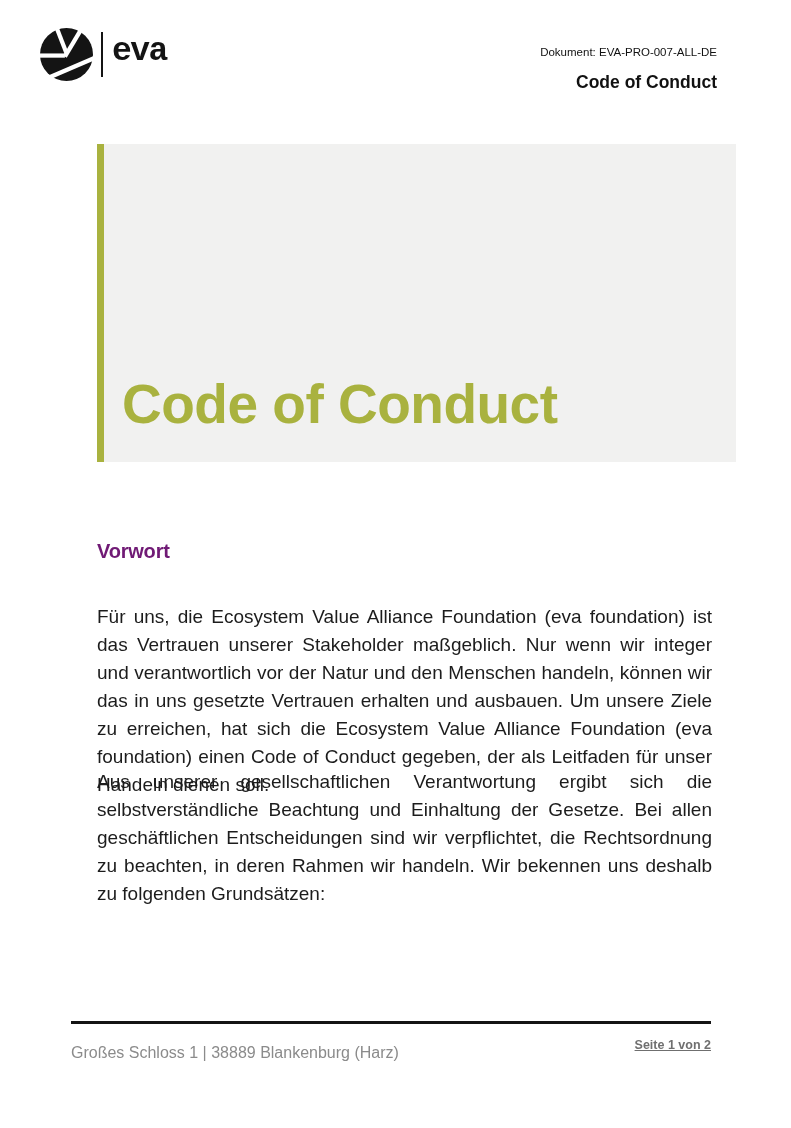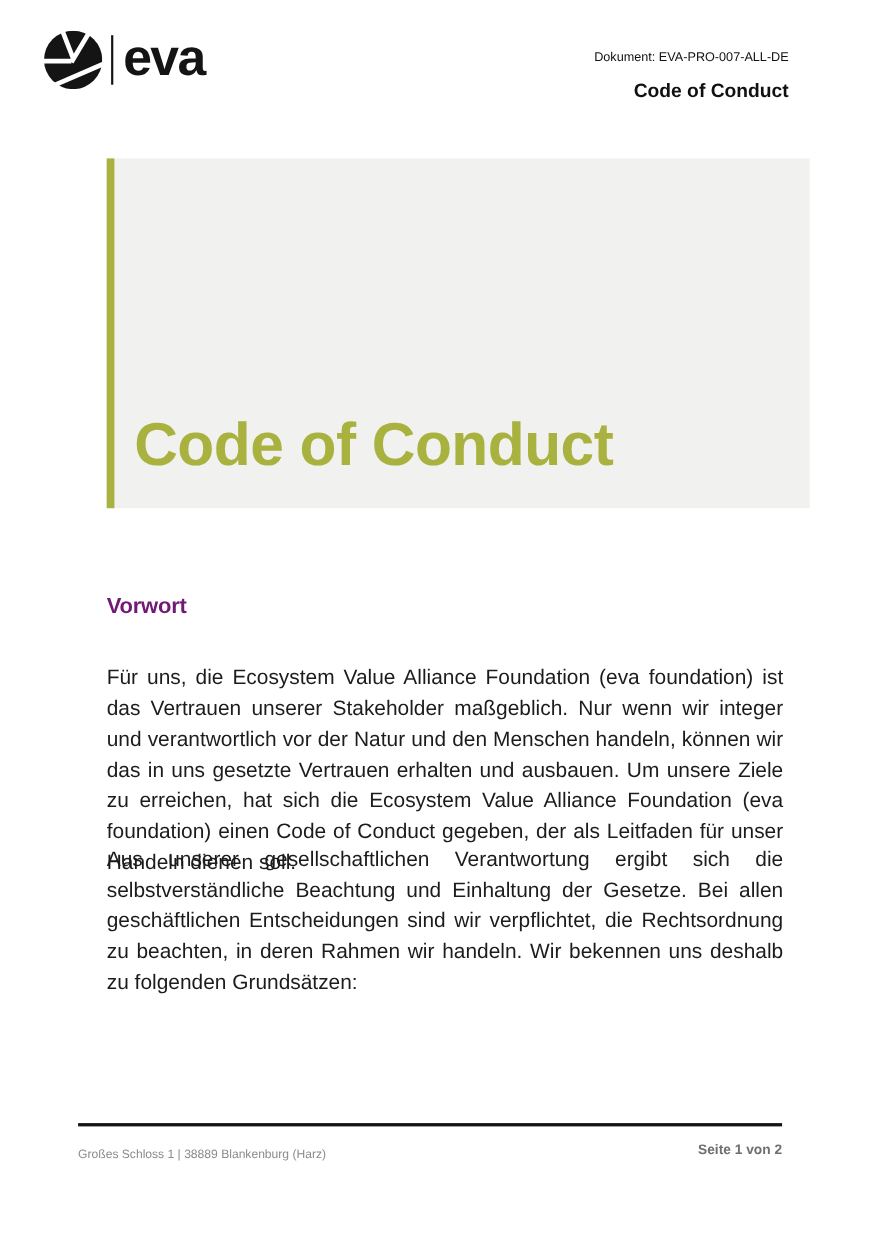--- a/index.html
+++ b/index.html
@@ -17,23 +17,24 @@
   .logo {
     position: absolute; left: 40px; top: 28px;
     display: flex; align-items: center;
   }
   .logo-mark { width: 53px; height: 53px; display: block; }
   .logo-divider {
     width: 2px; height: 45px; background: #141414;
     margin-left: 8px; margin-right: 9px;
   }
   .brand {
-    font-size: 47px; font-weight: bold; color: #141414;
+    font-size: 33px; font-weight: bold; color: #141414;
     letter-spacing: -1.5px; line-height: 1;
     padding-bottom: 6px;
+    font-family: Liberation Mono, monospace;
   }
   .header-meta {
     position: absolute; right: 74px; top: 46px;
     text-align: right;
   }
   .doc-number { font-size: 11.5px; color: #111111; }
   .doc-title { font-size: 17.5px; font-weight: bold; color: #111111; margin-top: 14px; }
 
   
   .banner {
@@ -64,22 +65,22 @@
   }
 
   
   .footer { position: absolute; left: 71px; top: 1021px; width: 640px; }
   .footer-rule { height: 3px; background: #141414; }
   .footer-row {
     display: flex; justify-content: space-between; align-items: flex-start;
     padding-top: 14px;
   }
   .footer-org { font-size: 12.5px; font-weight: bold; color: #6f6f6f; }
-  .footer-addr { font-size: 11px; color: #8b8b8b; margin-top: 6px; }
-  .footer-page { font-size: 12.5px; font-weight: bold; color: #6f6f6f; }
+  .footer-addr { font-size: 16px; color: #8b8b8b; margin-top: 6px; }
+  .footer-page { font-size: 12.5px; font-weight: bold; color: #6f6f6f; text-decoration: underline; }
 </style>
 </head>
 <body>
 
 <div class="page">
 
   <header>
     <div class="logo">
       <svg class="logo-mark" viewBox="0 0 100 100" aria-hidden="true">
         <circle cx="50" cy="50" r="50" fill="#141414"></circle>

